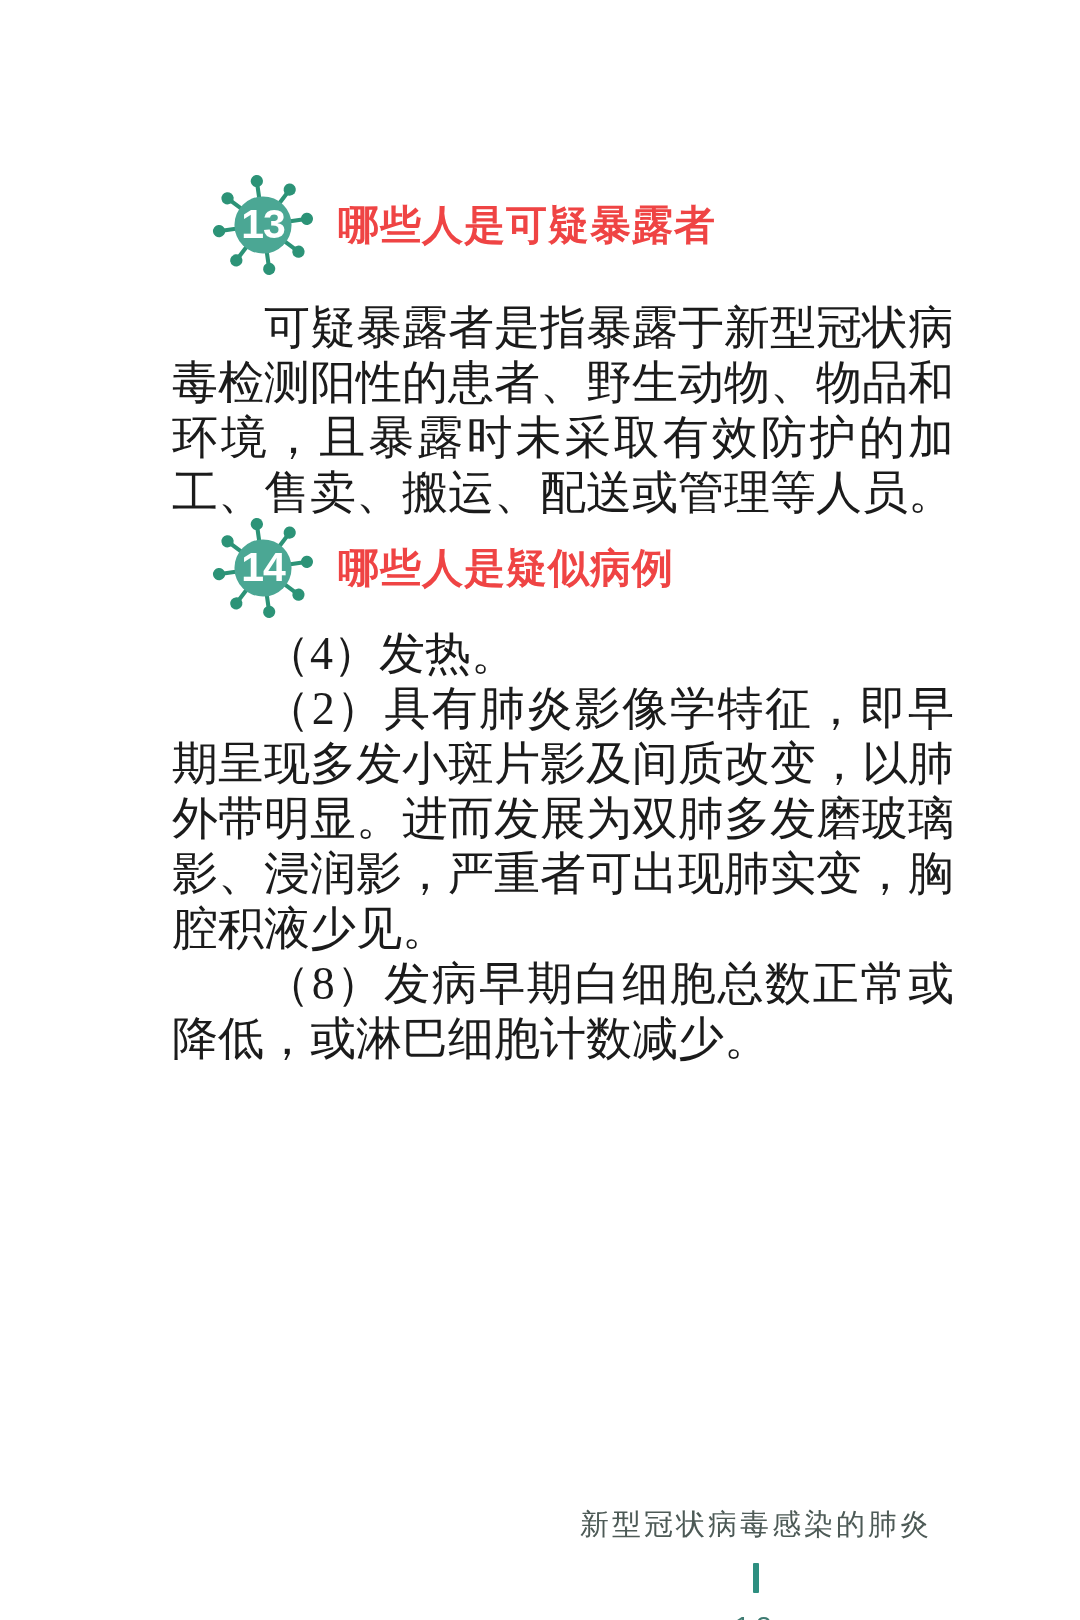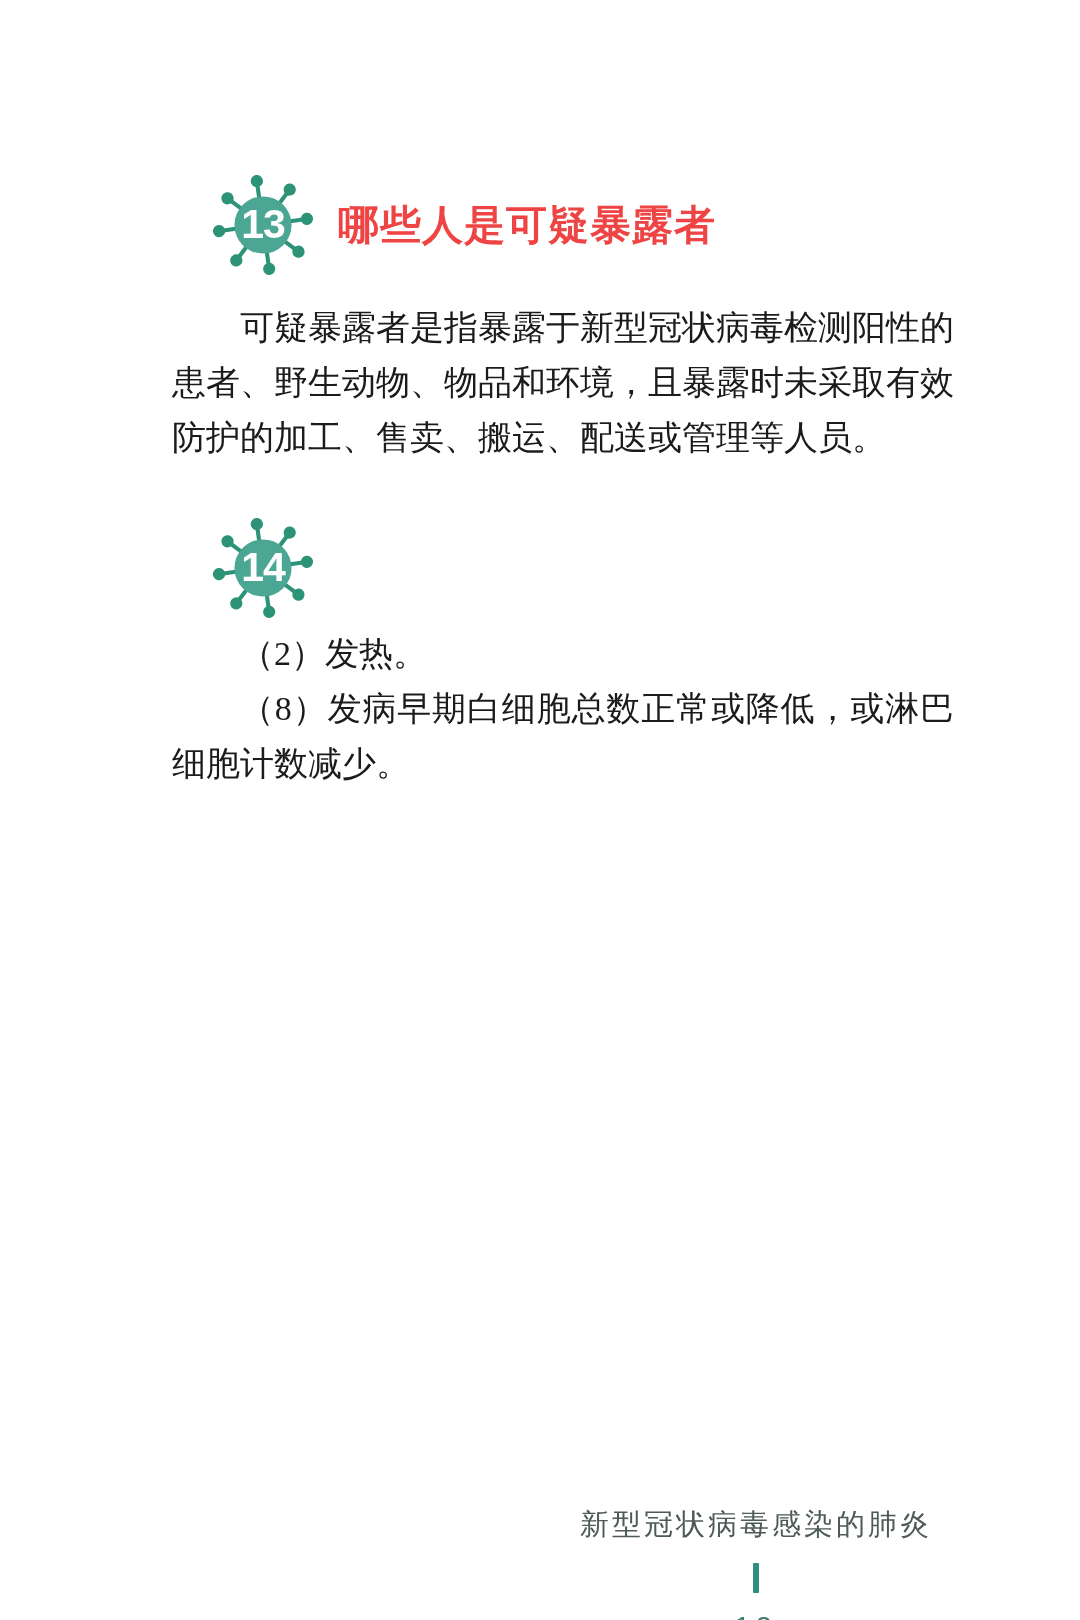--- a/index.html
+++ b/index.html
@@ -29,21 +29,21 @@
   }
   .section-title{
     font:700 41px "Liberation Sans", sans-serif;
     color:#ef4444;
     letter-spacing:1px;
     white-space:nowrap;
   }
   .body-block{
     position:absolute;left:150px;width:782px;
     font-family:"Liberation Serif", serif;
-    font-size:34px;line-height:55px;
+    font-size:46px;line-height:55px;
     color:#1b1b1b;
     text-align:justify;
     text-justify:inter-ideograph;
   }
   .p1{top:284px;}
   .p2{top:610px;}
   .body-block p{margin:0;text-indent:2em;}
   .page-footer{
     position:absolute;right:126px;top:1489px;
     display:flex;align-items:center;gap:18px;
@@ -119,24 +119,26 @@
           <circle cx="50" cy="6.5" r="6" transform="rotate(127 50 50)"></circle>
           <circle cx="50" cy="6.5" r="6" transform="rotate(172 50 50)"></circle>
           <circle cx="50" cy="6.5" r="6" transform="rotate(217 50 50)"></circle>
           <circle cx="50" cy="6.5" r="6" transform="rotate(262 50 50)"></circle>
           <circle cx="50" cy="6.5" r="6" transform="rotate(307 50 50)"></circle>
         </g>
         <circle cx="50" cy="50" r="28" fill="#4ba794"></circle>
       </svg>
       <span class="virus-num">14</span>
     </div>
+    <div class="section-title">哪些人是疑似病例</div>
   </div>
 
   <div class="body-block p2">
-    <p>（2）发热。</p>
+    <p>（4）发热。</p>
+    <p>（2）具有肺炎影像学特征，即早期呈现多发小斑片影及间质改变，以肺外带明显。进而发展为双肺多发磨玻璃影、浸润影，严重者可出现肺实变，胸腔积液少见。</p>
     <p>（8）发病早期白细胞总数正常或降低，或淋巴细胞计数减少。</p>
   </div>
 
   <div class="page-footer">
     <span class="footer-title">新型冠状病毒感染的肺炎</span>
     <span class="footer-bar"></span>
     <span class="footer-page">13</span>
   </div>
 
 </div>

